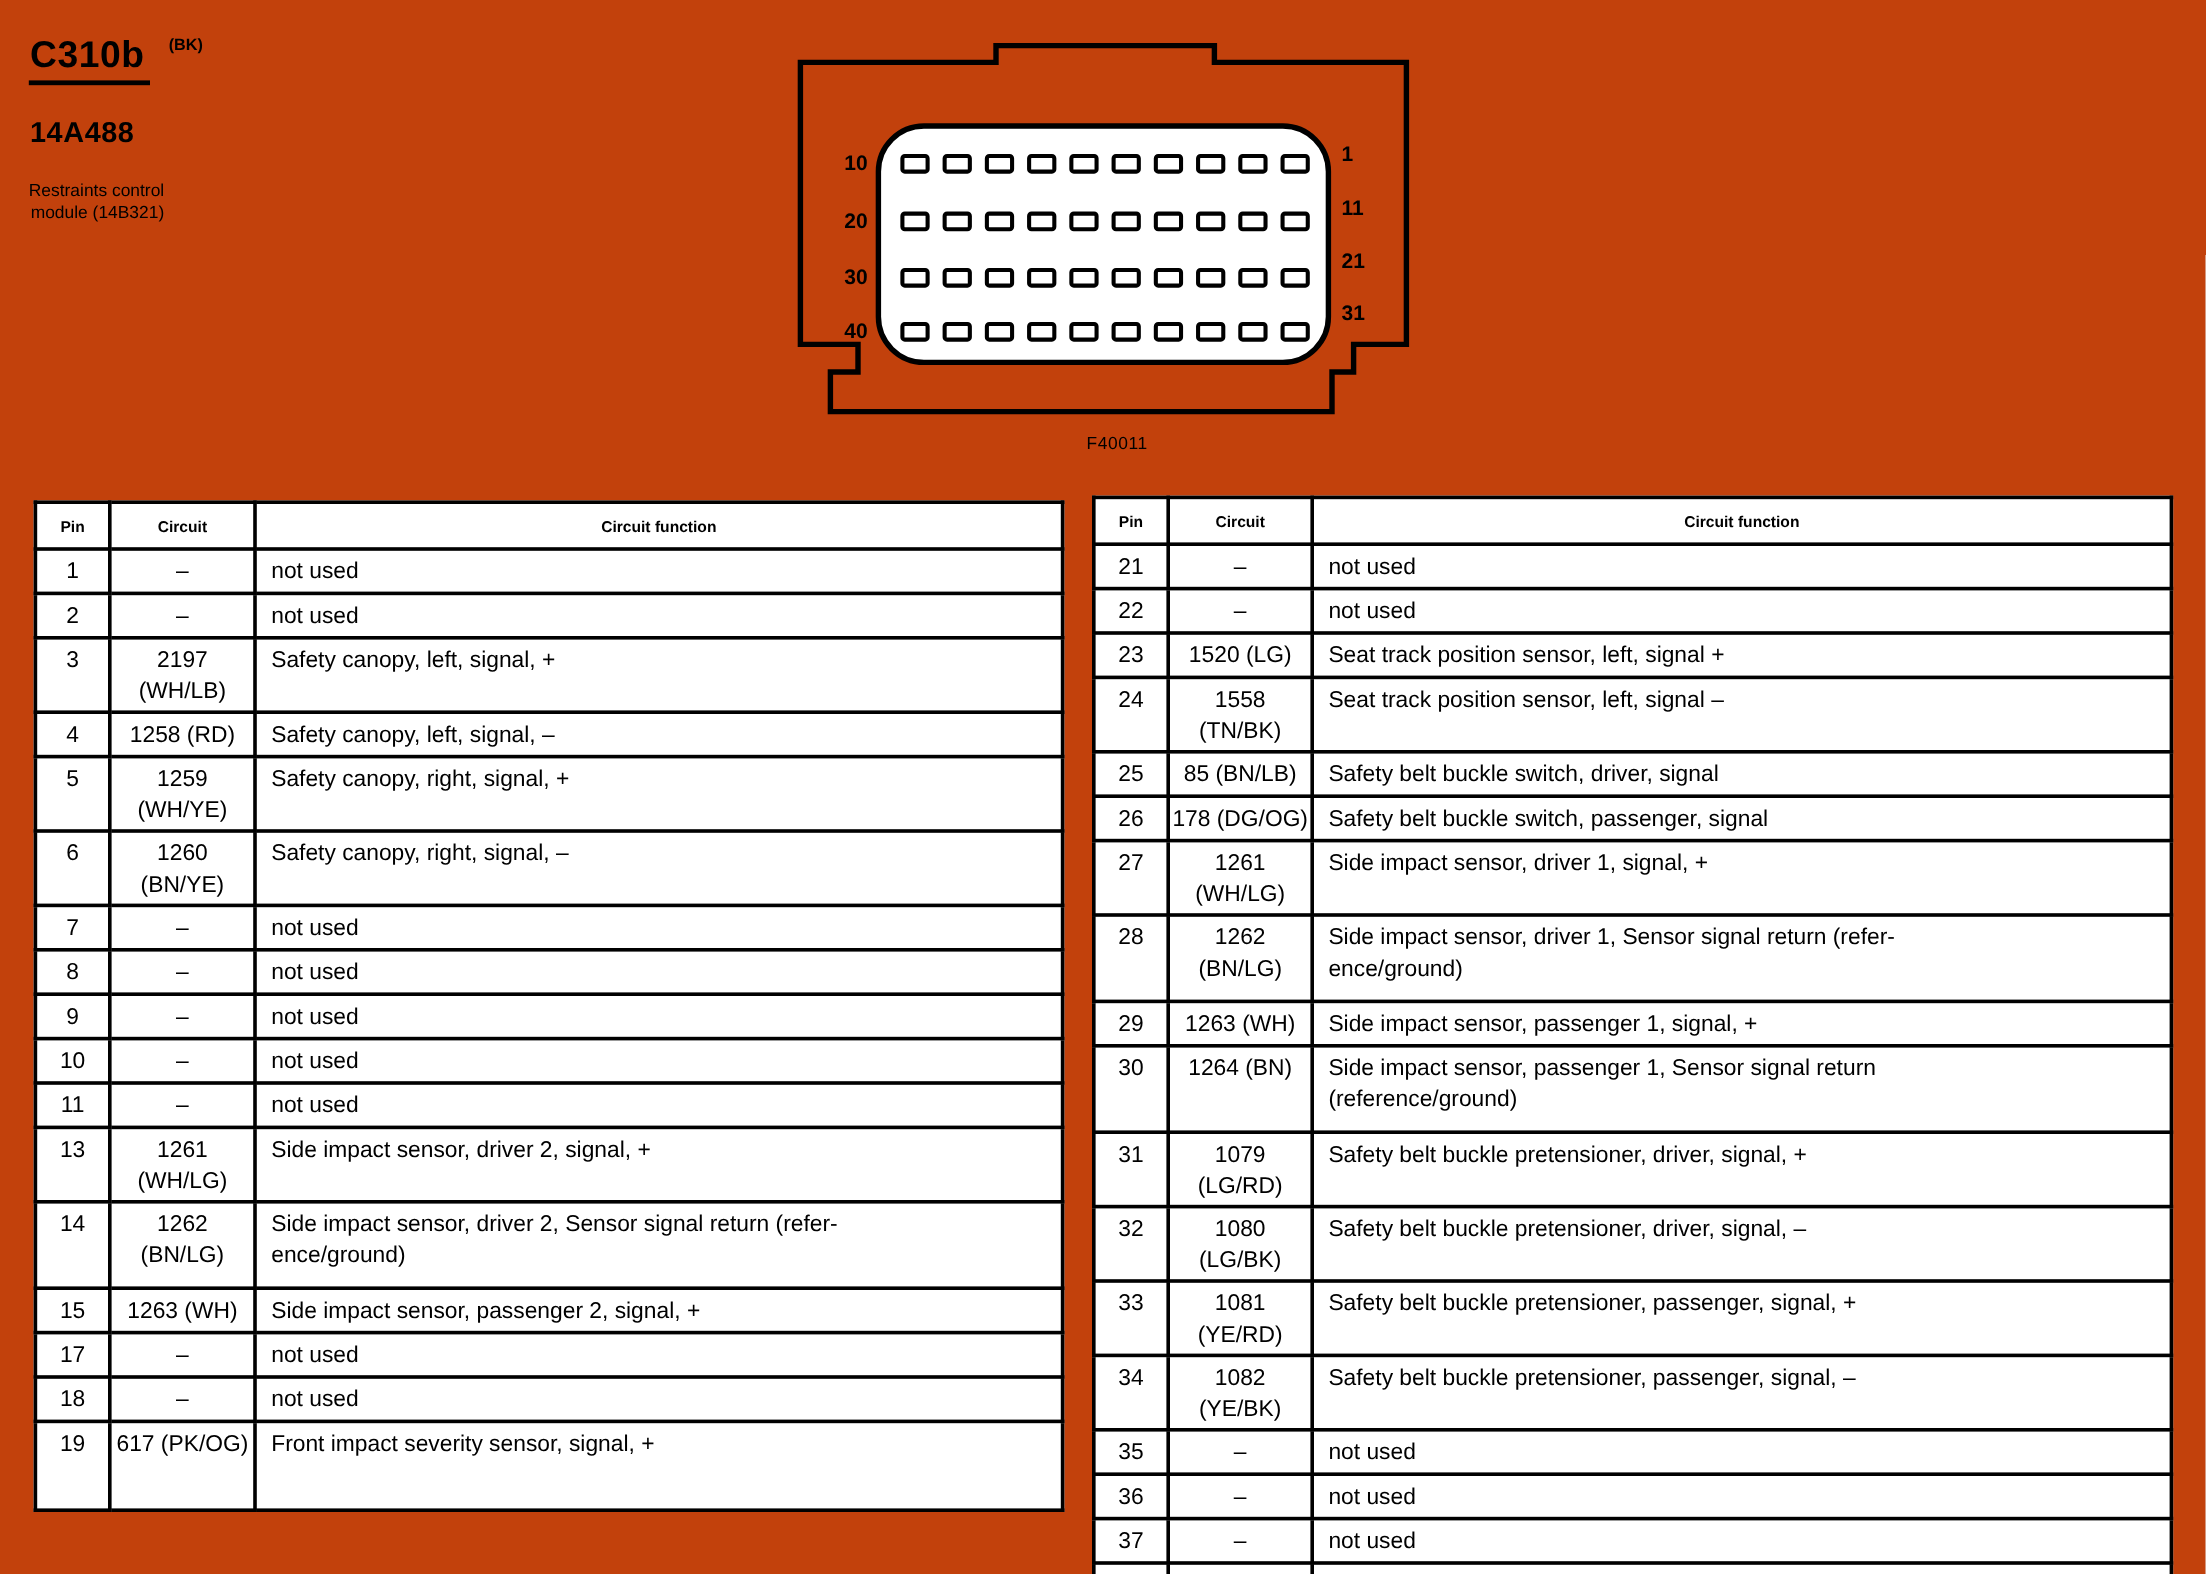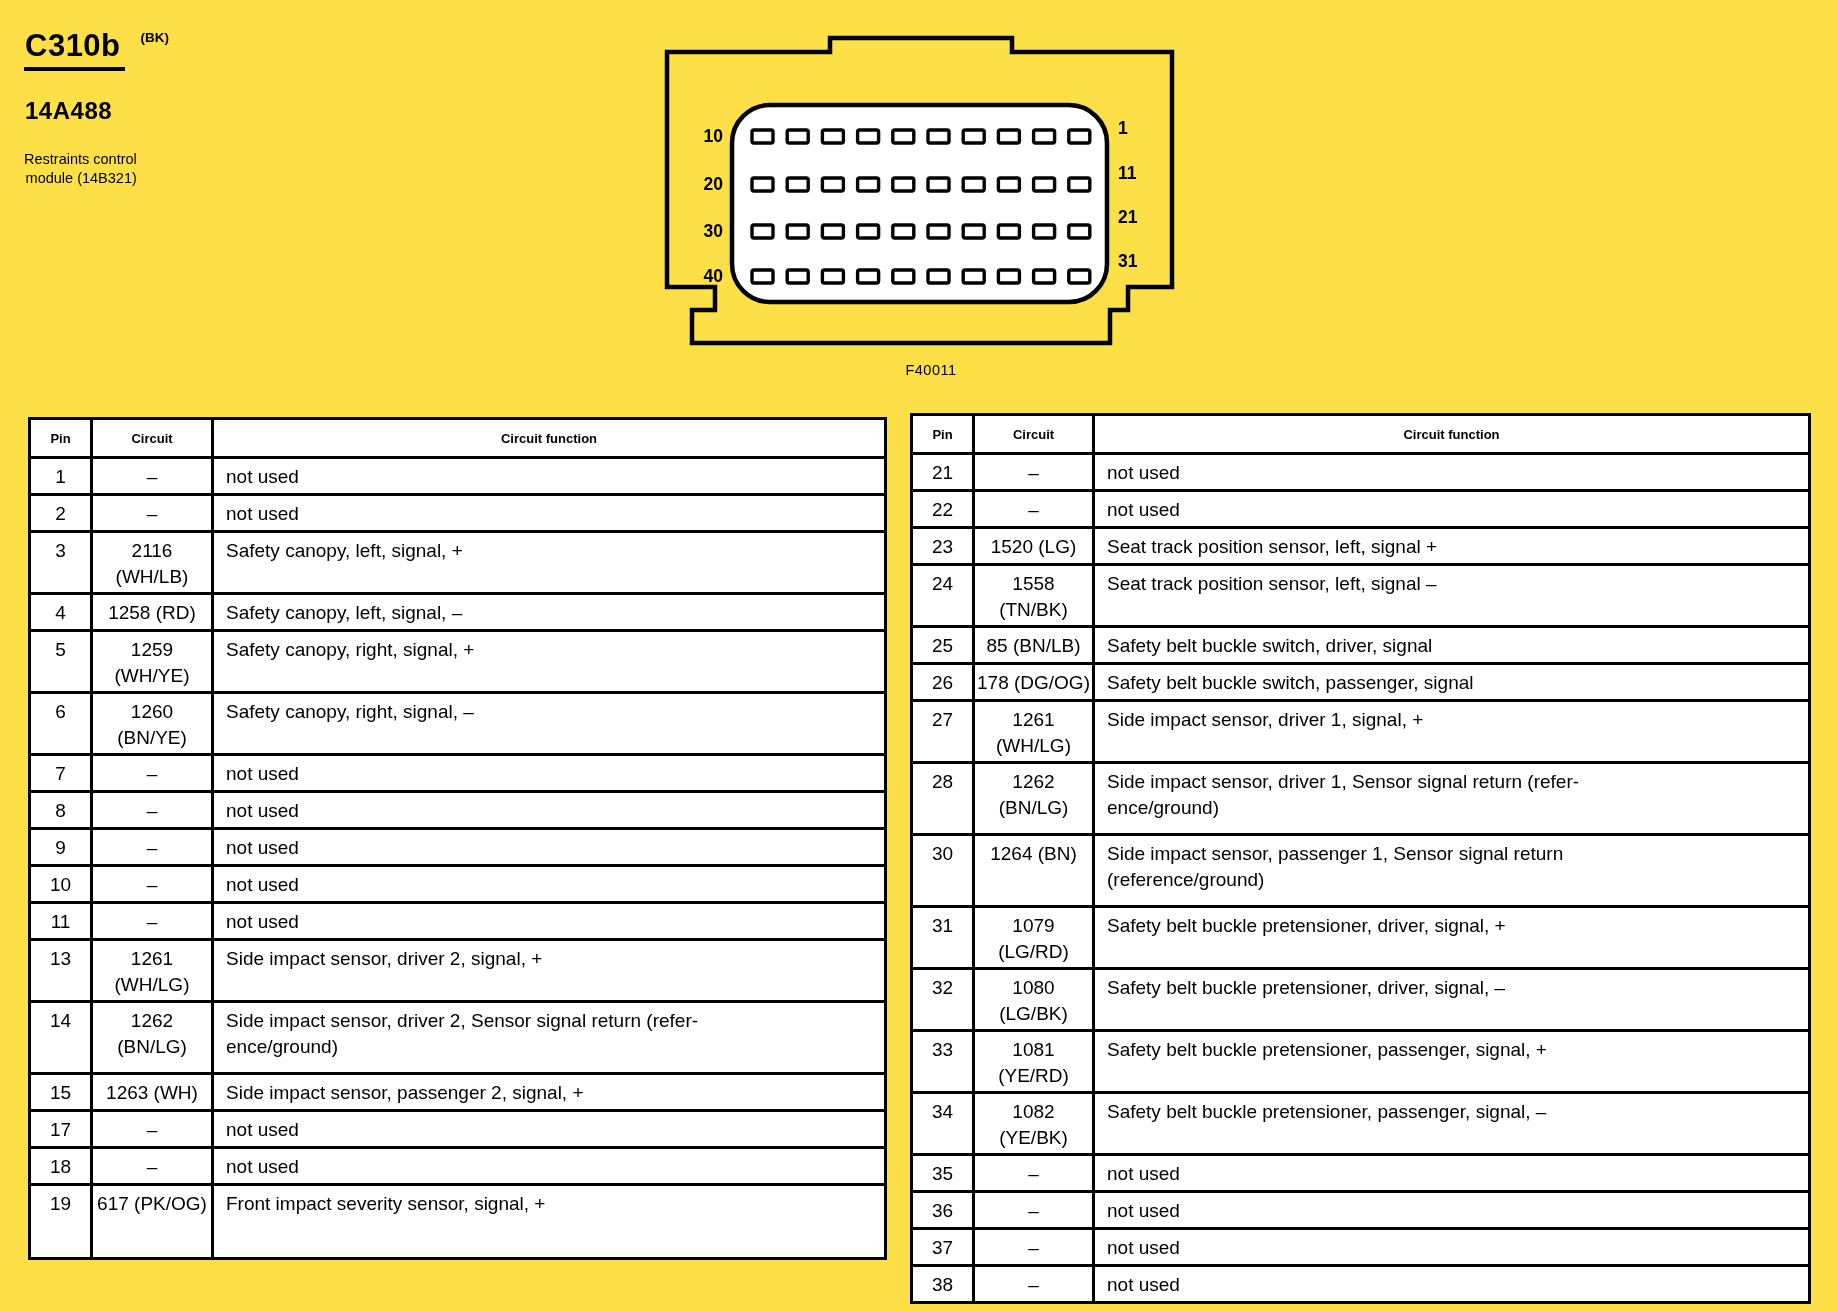--- a/index.html
+++ b/index.html
@@ -1,18 +1,18 @@
 <!DOCTYPE html>
 <html><head>
 <meta charset="utf-8">
 <style>
   html,body { margin:0; padding:0; background:#e8e8e8; }
   .page {
     position:relative; width:1838px; height:1312px;
-    background:#fde047; color:#000;
+    background:#c2410c; color:#000;
     font-family:"Liberation Sans", sans-serif;
     overflow:hidden;
   }
   
   .cid-row { position:absolute; left:24px; top:28px; }
   .cid {
     display:inline-block; font-size:31px; font-weight:700; letter-spacing:0.5px;
     border-bottom:4px solid #000; padding:0 4px 3px 1px;
   }
   .ccolor { font-size:13.5px; font-weight:700; margin-left:16px; vertical-align:14px; }
@@ -139,21 +139,21 @@
           <td class="circuit">–</td>
           <td class="fn">not used</td>
         </tr>
         <tr>
           <td class="pin">2</td>
           <td class="circuit">–</td>
           <td class="fn">not used</td>
         </tr>
         <tr>
           <td class="pin">3</td>
-          <td class="circuit">2116 (WH/LB)</td>
+          <td class="circuit">2197 (WH/LB)</td>
           <td class="fn">Safety canopy, left, signal, +</td>
         </tr>
         <tr>
           <td class="pin">4</td>
           <td class="circuit">1258 (RD)</td>
           <td class="fn">Safety canopy, left, signal, –</td>
         </tr>
         <tr>
           <td class="pin">5</td>
           <td class="circuit">1259 (WH/YE)</td>
@@ -271,20 +271,25 @@
           <td class="pin">27</td>
           <td class="circuit">1261 (WH/LG)</td>
           <td class="fn">Side impact sensor, driver 1, signal, +</td>
         </tr>
         <tr class="double">
           <td class="pin">28</td>
           <td class="circuit">1262 (BN/LG)</td>
           <td class="fn">Side impact sensor, driver 1, Sensor signal return (refer-
 ence/ground)</td>
         </tr>
+        <tr>
+          <td class="pin">29</td>
+          <td class="circuit">1263 (WH)</td>
+          <td class="fn">Side impact sensor, passenger 1, signal, +</td>
+        </tr>
         <tr class="double">
           <td class="pin">30</td>
           <td class="circuit">1264 (BN)</td>
           <td class="fn">Side impact sensor, passenger 1, Sensor signal return
 (reference/ground)</td>
         </tr>
         <tr>
           <td class="pin">31</td>
           <td class="circuit">1079 (LG/RD)</td>
           <td class="fn">Safety belt buckle pretensioner, driver, signal, +</td>

